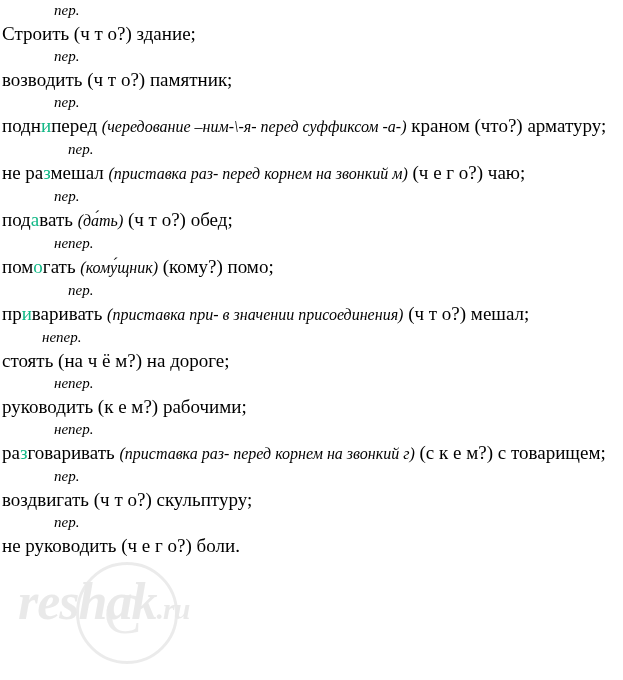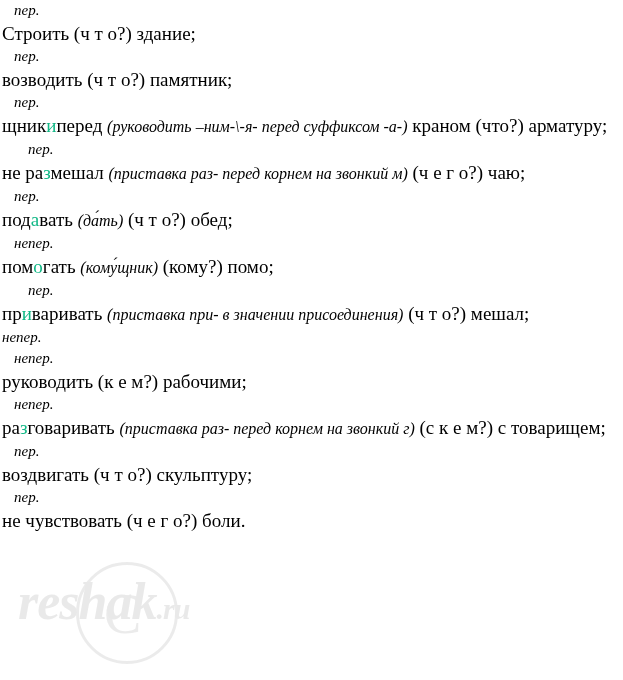--- a/index.html
+++ b/index.html
@@ -26,20 +26,21 @@
     font-size: 19px;
     line-height: 25px;
     white-space: normal;
     padding-left: 2px;
   }
   .marker {
     font-style: italic;
     font-size: 15px;
     line-height: 21px;
     padding-left: 14px;
+    margin-left: 40px;
   }
   .marker.indent2 {
     padding-left: 28px;
   }
   .marker.indent0 {
     padding-left: 2px;
   }
   .note {
     font-style: italic;
     font-size: 16px;
@@ -92,38 +93,39 @@
 </head>
 <body>
 
 <div id="doc">
   <div id="entries">
       <div class="marker">пер.</div>
       <div class="line"><span>Строить (ч т о?) здание;</span></div>
       <div class="marker">пер.</div>
       <div class="line"><span>возводить (ч т о?) памятник;</span></div>
       <div class="marker">пер.</div>
-      <div class="line"><span>щник</span><span class="accent">и</span><span>перед </span><span class="note">(руководить –ним-\-я- перед суффиксом -а-)</span><span> краном (что?) арматуру;</span></div>
+      <div class="line"><span>подн</span><span class="accent">и</span><span>перед </span><span class="note">(чередование –ним-\-я- перед суффиксом -а-)</span><span> краном (что?) арматуру;</span></div>
       <div class="marker indent2">пер.</div>
       <div class="line"><span>не ра</span><span class="accent">з</span><span>мешал </span><span class="note">(приставка раз- перед корнем на звонкий м)</span><span> (ч е г о?) чаю;</span></div>
       <div class="marker">пер.</div>
       <div class="line"><span>под</span><span class="accent">а</span><span>вать </span><span class="note">(да́ть)</span><span> (ч т о?) обед;</span></div>
       <div class="marker">непер.</div>
       <div class="line"><span>пом</span><span class="accent">о</span><span>гать </span><span class="note">(кому́щник)</span><span> (кому?) помо;</span></div>
       <div class="marker indent2">пер.</div>
       <div class="line"><span>пр</span><span class="accent">и</span><span>варивать </span><span class="note">(приставка при- в значении присоединения)</span><span> (ч т о?) мешал;</span></div>
       <div class="marker indent0">непер.</div>
+      <div class="line"><span>стоять (на ч ё м?) на дороге;</span></div>
       <div class="marker">непер.</div>
       <div class="line"><span>руководить (к е м?) рабочими;</span></div>
       <div class="marker">непер.</div>
       <div class="line"><span>ра</span><span class="accent">з</span><span>говаривать </span><span class="note">(приставка раз- перед корнем на звонкий г)</span><span> (с к е м?) с товарищем;</span></div>
       <div class="marker">пер.</div>
       <div class="line"><span>воздвигать (ч т о?) скульптуру;</span></div>
       <div class="marker">пер.</div>
-      <div class="line"><span>не чувствовать (ч е г о?) боли.</span></div>
+      <div class="line"><span>не руководить (ч е г о?) боли.</span></div>
     </div>
 
   <div class="watermark">
     <div class="wm-circle"></div>
     <div class="wm-c">C</div>
     <div class="wm-text">
       <span>reshak</span><span class="wm-ru">.ru</span>
     </div>
   </div>
 </div>

